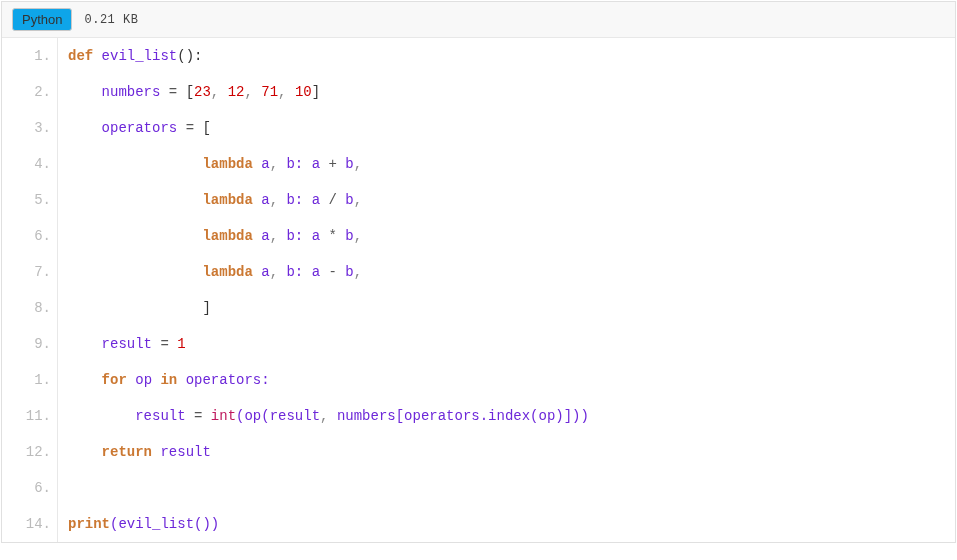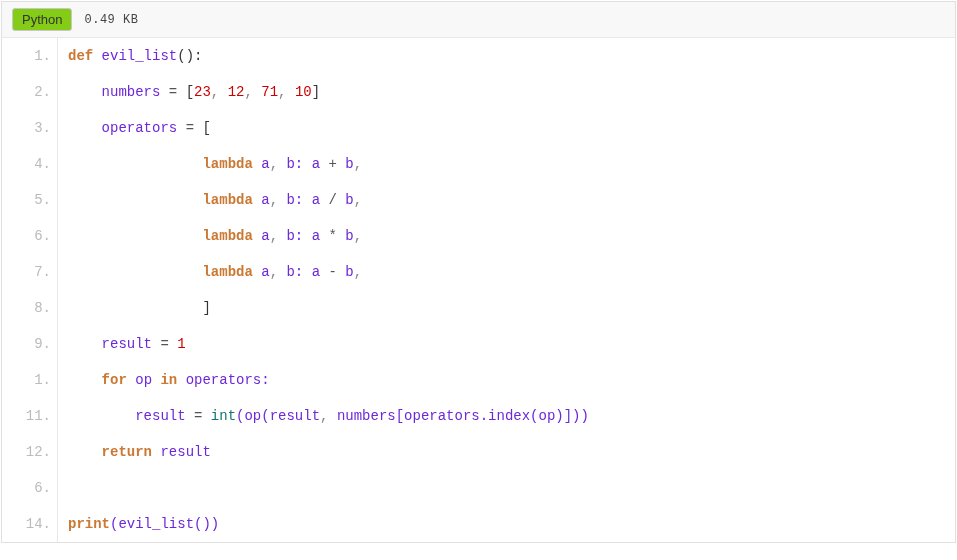--- a/index.html
+++ b/index.html
@@ -17,21 +17,21 @@
   }
   .header {
     background: #f8f8f8;
     padding: 6px 10px;
     display: flex;
     align-items: center;
     gap: 12px;
     border-bottom: 1px solid #e8e8e8;
   }
   .lang-badge {
-    background: #84cc16;
+    background: #0ea5e9;
     border: 1px solid #c8c8c8;
     border-radius: 3px;
     padding: 3px 9px;
     font-size: 13px;
     color: #333;
     font-family: -apple-system, BlinkMacSystemFont, "Segoe UI", Arial, sans-serif;
     text-align: right;
   }
   .size-text {
     font-family: Consolas, "Courier New", monospace;
@@ -63,31 +63,31 @@
     padding-left: 10px;
     color: #333;
     white-space: pre;
   }
   .code-col .line { height: 36px; }
   .kw { color: #cb7832; font-weight: bold; text-align: center; }
   .kw2 { color: #cb7832; font-weight: bold; margin-top: 40px; }
   .fn { color: #6d28d9; }
   .num { color: #cc0000; }
   .op { color: #555; }
-  .builtin { color: #0f766e; text-align: center; }
+  .builtin { color: #be185d; text-align: center; }
   .p { color: #333; }
   .comma { color: #888; }
 </style>
 </head>
 <body>
 
 <div class="paste-container">
   <div class="header">
     <span class="lang-badge">Python</span>
-    <span class="size-text">0.49 KB</span>
+    <span class="size-text">0.21 KB</span>
   </div>
   <div class="code-area">
     <div class="gutter" id="gutter">
         <div class="ln">1.</div>
         <div class="ln">2.</div>
         <div class="ln">3.</div>
         <div class="ln">4.</div>
         <div class="ln">5.</div>
         <div class="ln">6.</div>
         <div class="ln">7.</div>

